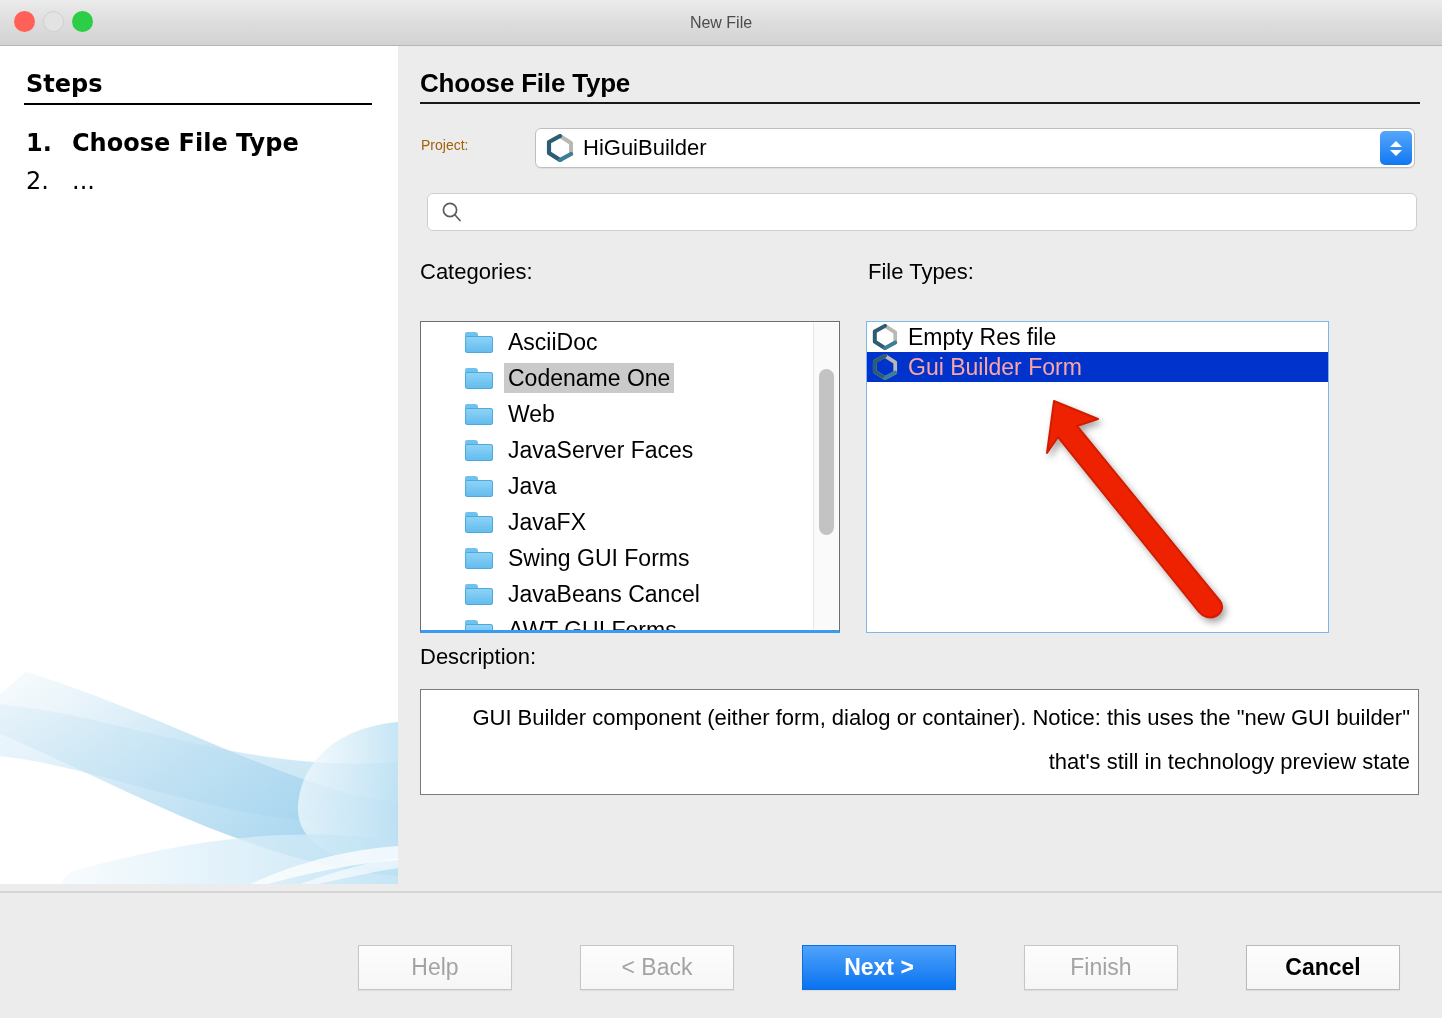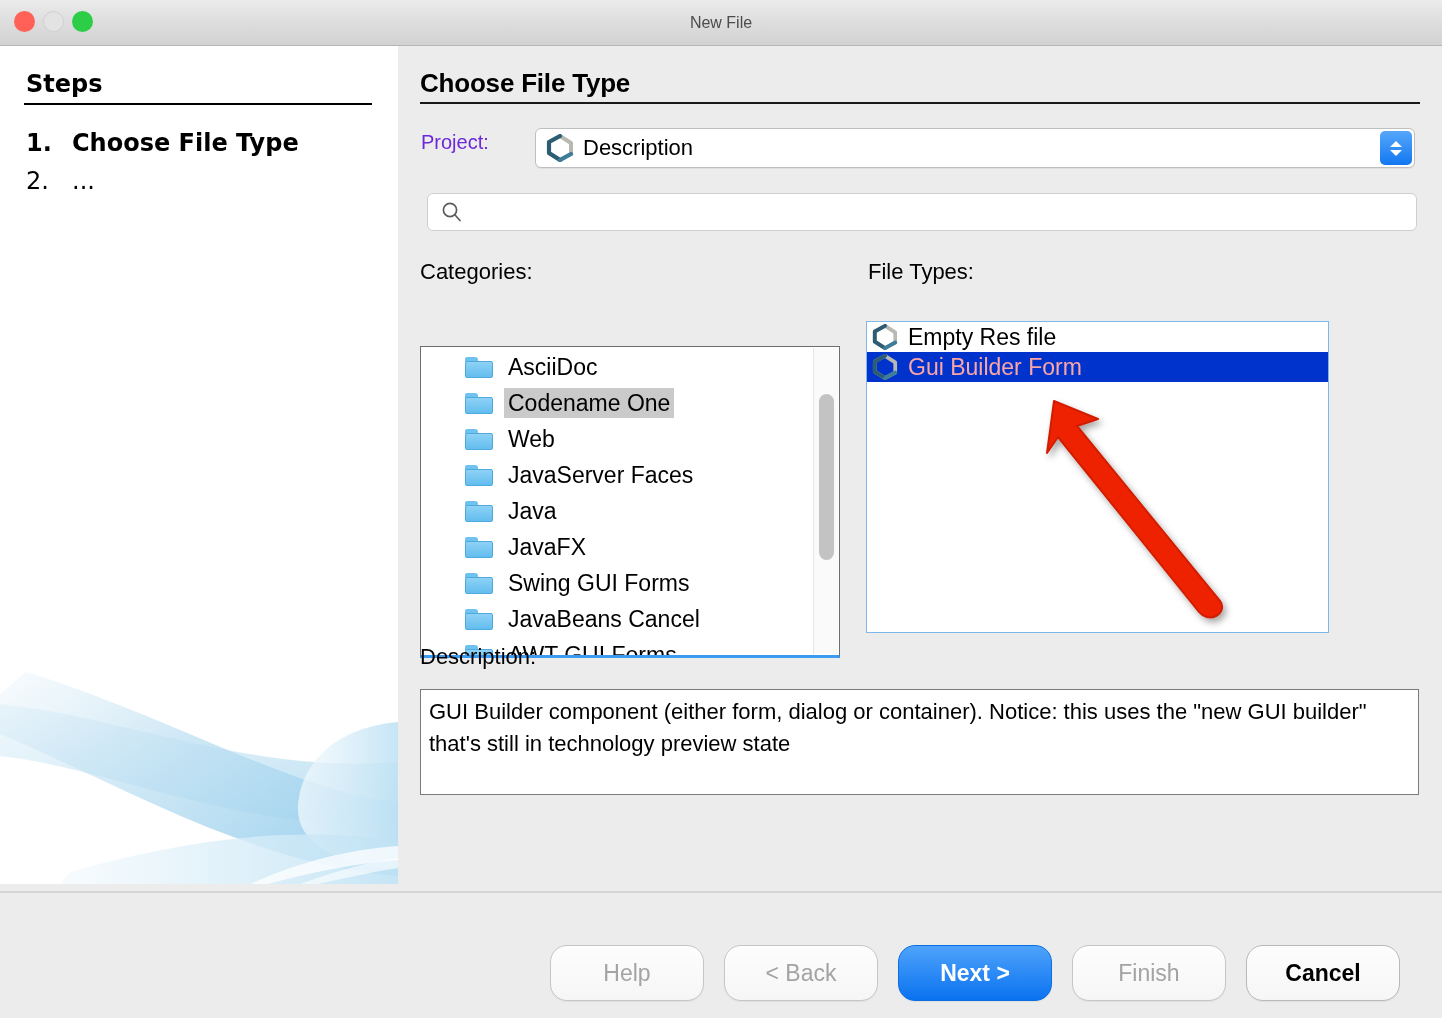--- a/index.html
+++ b/index.html
@@ -123,23 +123,23 @@
   #pane-rule {
     position: absolute;
     left: 22px; top: 56px;
     width: 1000px; height: 2px;
     background: #1a1a1a;
   }
 
   
   #project-label {
     position: absolute;
-    left: 23px; top: 85px;
-    font-size: 20px;
-    color: #6d28d9;
+    left: 23px; top: 91px;
+    font-size: 14px;
+    color: #a16207;
     font-family: "Liberation Sans", sans-serif;
   }
   #project-combo {
     position: absolute;
     left: 137px; top: 82px;
     width: 880px; height: 40px;
     background: #ffffff;
     border: 1px solid #bfbfbf;
     border-radius: 6px;
     box-sizing: border-box;
@@ -211,21 +211,20 @@
   
   #categories-box {
     position: absolute;
     left: 22px; top: 275px;
     width: 420px; height: 312px;
     background: #ffffff;
     border: 1px solid #6e6e6e;
     border-bottom: 3px solid #3a9bf0;
     box-sizing: border-box;
     overflow: hidden;
-    margin-top: 25px;
   }
   #categories-inner {
     position: absolute;
     left: 0; top: 0;
     width: 392px;
     padding-top: 2px;
   }
   .cat-row {
     display: flex;
     align-items: center;
@@ -326,23 +325,24 @@
     position: absolute;
     left: 22px; top: 643px;
     width: 999px; height: 106px;
     background: #ffffff;
     border: 1px solid #7a7a7a;
     box-sizing: border-box;
     padding: 6px 8px 0 8px;
   }
   #description-text {
     font-size: 22px;
-    line-height: 32px;
-    color: #000;
-    font-family: "Liberation Sans", sans-serif;
+    line-height: 44px;
+    color: #000;
+    font-family: "Liberation Sans", sans-serif;
+    text-align: right;
   }
 
   
   #footer-sep {
     position: absolute;
     left: 0; top: 891px;
     width: 1442px; height: 2px;
     background: #d6d6d6;
   }
   #footer {
@@ -352,34 +352,35 @@
     background: #ececec;
   }
   #button-bar {
     position: absolute;
     right: 42px; top: 52px;
     display: flex;
     gap: 20px;
     align-items: center;
   }
   .btn {
-    height: 56px;
+    height: 45px;
     min-width: 154px;
-    border-radius: 17px;
+    border-radius: 0;
     border: 1px solid #c6c6c6;
     background: linear-gradient(to bottom, #fdfdfd 0%, #f6f6f6 100%);
     font-size: 23px;
     color: #000;
     font-family: "Liberation Sans", sans-serif;
     display: flex;
     align-items: center;
     justify-content: center;
     box-sizing: border-box;
     box-shadow: 0 1px 1px rgba(0,0,0,0.06);
     cursor: default;
+    margin-left: 48px;
   }
   .btn.disabled { color: #a3a3a3; }
   .btn.default {
     background: linear-gradient(to bottom, #4fa3fb 0%, #0a72f0 100%);
     border-color: #0a6fe0;
     color: #ffffff;
     font-weight: bold;
   }
   .btn.cancel { border-color: #b9b9b9; font-weight: bold; }
 </style>
@@ -442,21 +443,21 @@
     <div id="pane-title">Choose File Type</div>
     <div id="pane-rule"></div>
 
     <div id="project-label">Project:</div>
     <div id="project-combo">
       <svg class="c1-logo" width="28" height="28" viewBox="0 0 28 28">
         <path d="M14 2 L25 9 L25 20 L14 26 L3 19 L3 8 Z" fill="none" stroke="#b9b9b3" stroke-width="4" stroke-linejoin="round"></path>
         <path d="M14 2 L3 8 L3 19 L14 26" fill="none" stroke="#2d5d73" stroke-width="4.2" stroke-linecap="round" stroke-linejoin="round"></path>
         <path d="M14 26 L25 20" fill="none" stroke="#3e7d99" stroke-width="4.2" stroke-linecap="round"></path>
       </svg>
-      <span id="project-value">Description</span>
+      <span id="project-value">HiGuiBuilder</span>
       <div id="combo-arrow">
         <span class="chev up"></span>
         <span class="chev down"></span>
       </div>
     </div>
 
     <div id="search-field">
       <svg width="24" height="24" viewBox="0 0 24 24">
         <circle cx="10" cy="10" r="6.6" fill="none" stroke="#5b5b5b" stroke-width="1.7"></circle>
         <line x1="14.8" y1="14.8" x2="20" y2="20.5" stroke="#5b5b5b" stroke-width="1.7" stroke-linecap="round"></line>

